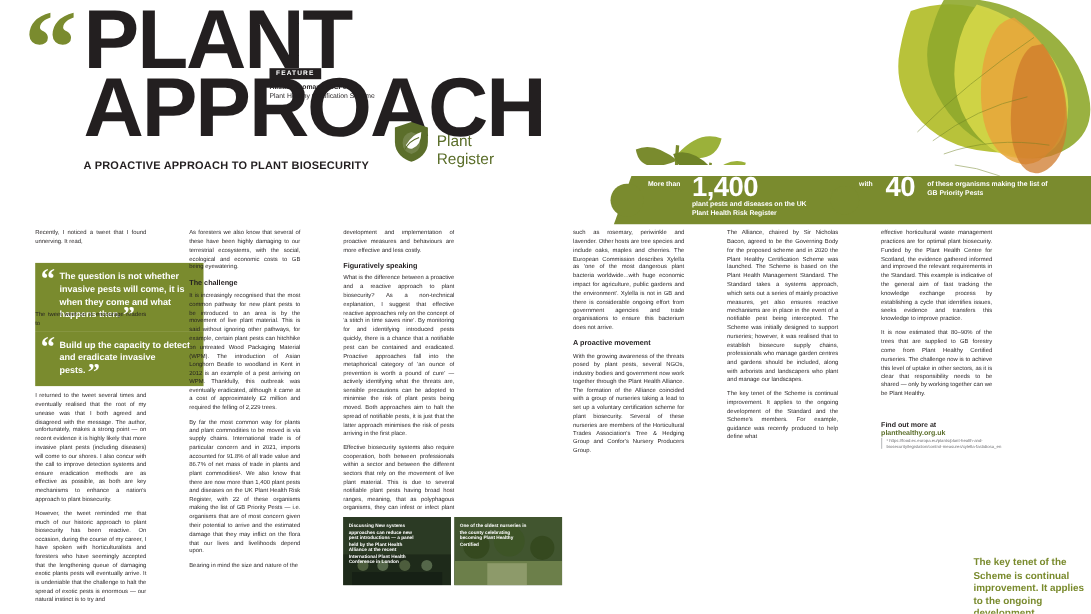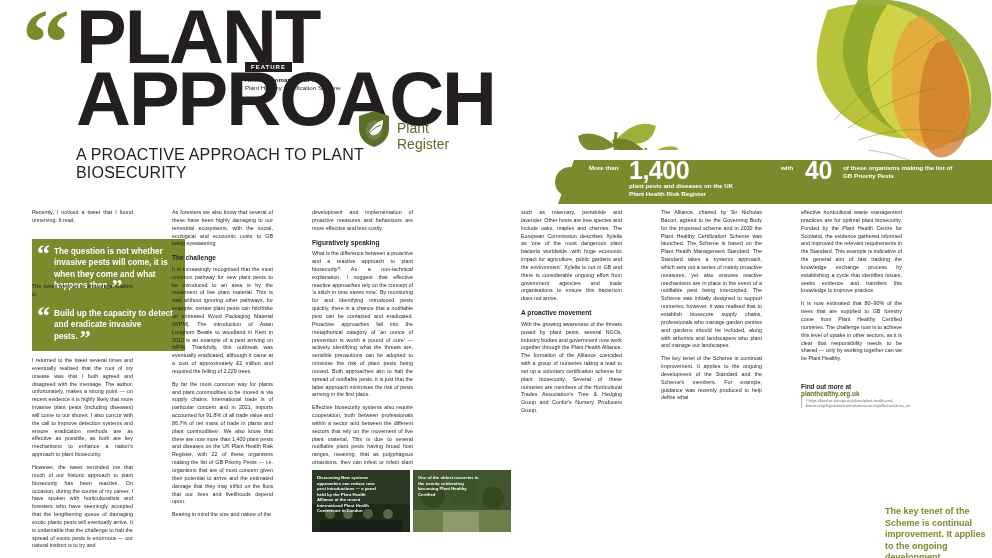--- a/index.html
+++ b/index.html
@@ -32,21 +32,21 @@
     display:inline-block;background:#231f20;color:#ffffff;
     font-size:6px;font-weight:700;letter-spacing:1px;
     padding:2px 6px 2px 6px;
   }
   .byline{
     margin-top:3px;font-size:6.2px;line-height:1.35;color:#231f20;font-weight:700;
   }
   .byline .role{font-weight:400;}
   .subtitle{
     position:absolute;left:76px;top:146px;width:300px;
-    font-size:16px;font-weight:400;letter-spacing:.2px;color:#231f20;
+    font-size:10px;font-weight:700;letter-spacing:.2px;color:#231f20;
   }
   .standfirst{
     position:absolute;left:55px;top:170px;width:430px;
     font-size:8.4px;line-height:1.45;color:#231f20;font-weight:700;
   }
 
   
   .logo{position:absolute;left:357px;top:110px;width:120px;height:44px;}
   .logo-shield{position:absolute;left:0;top:0;width:34px;height:38px;}
   .logo-text{

